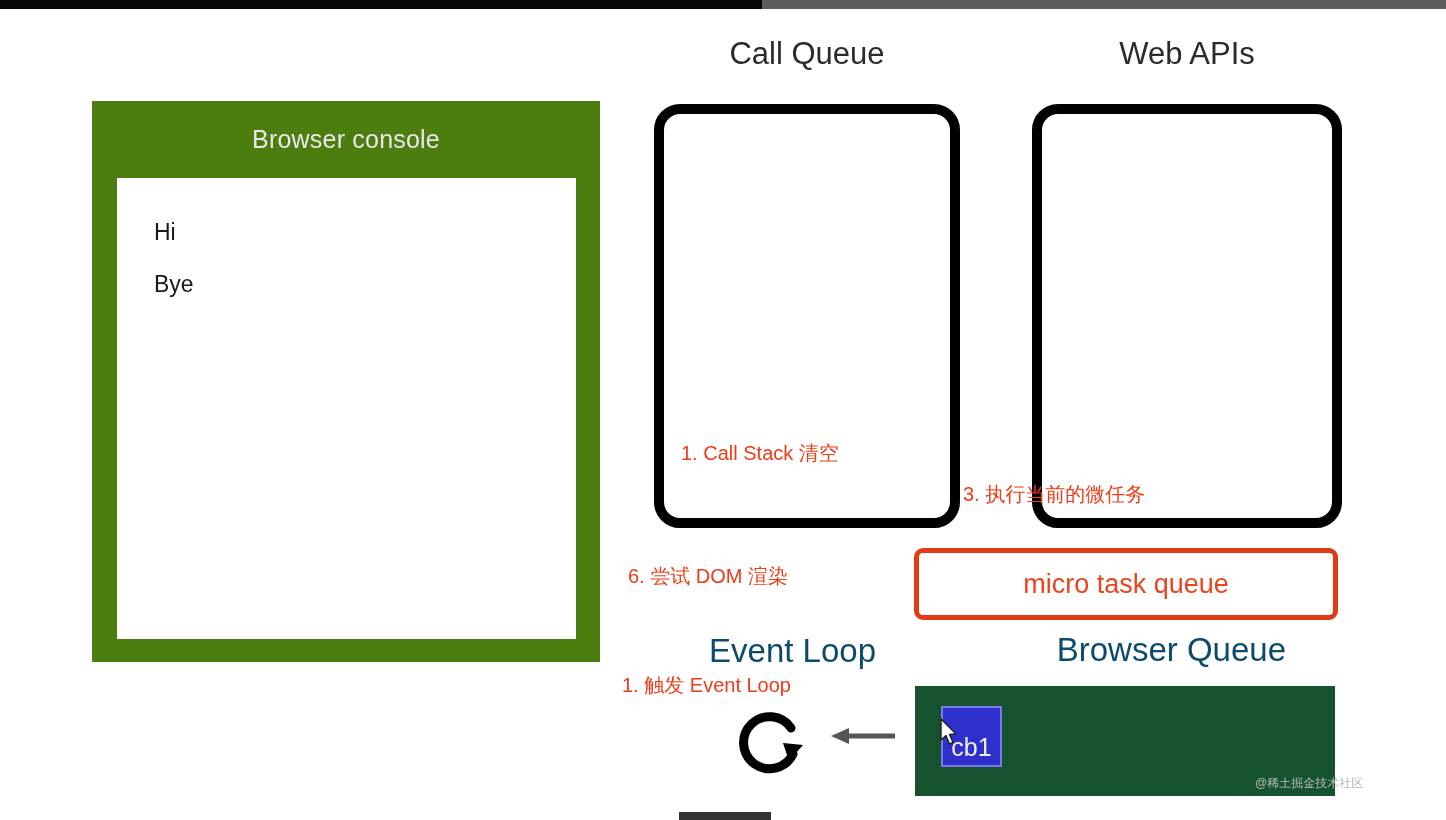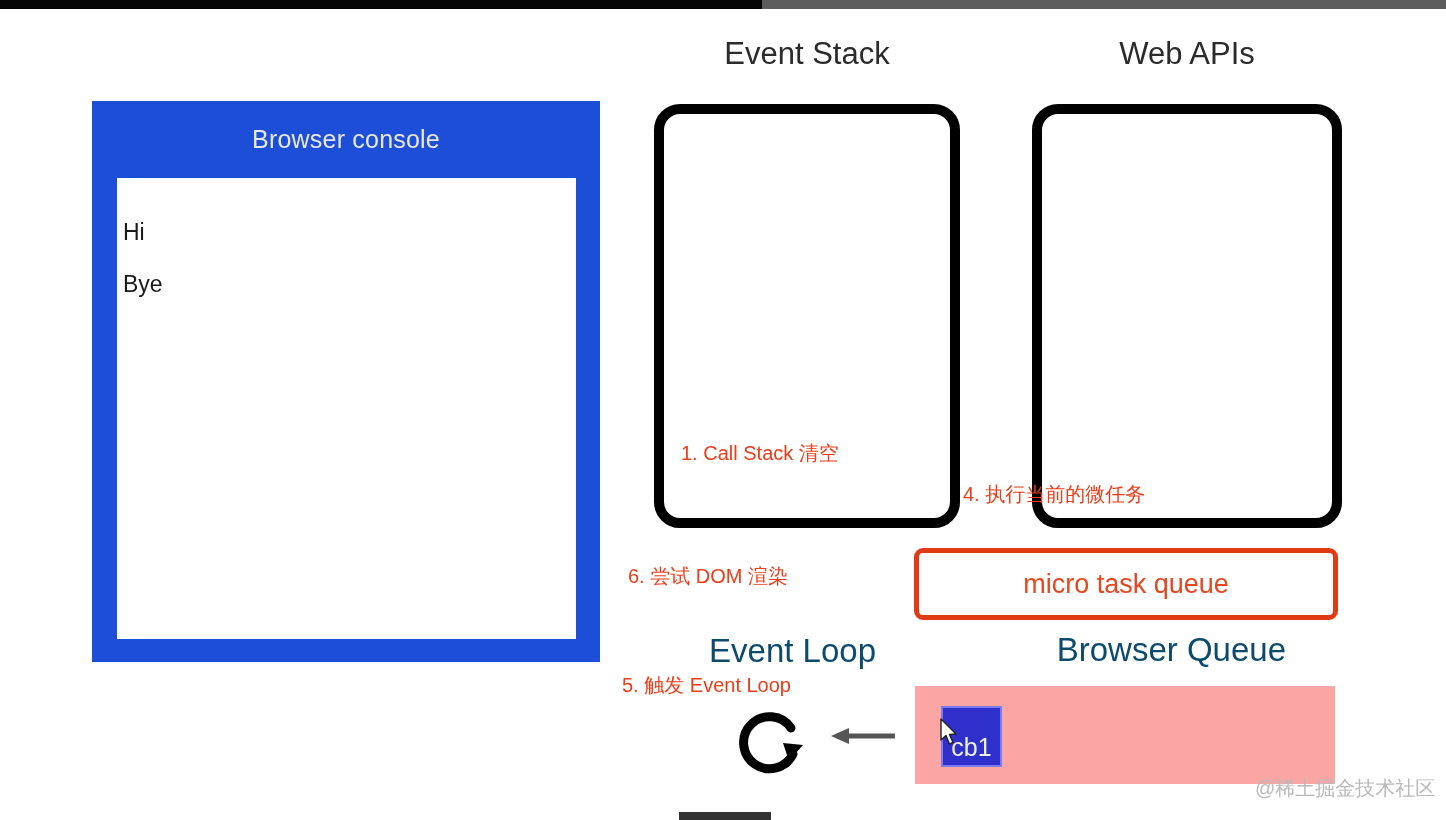--- a/index.html
+++ b/index.html
@@ -34,21 +34,21 @@
     left: 679px; top: 812px;
     width: 92px; height: 8px;
     background: #333333;
   }
 
   
   .console-frame {
     position: absolute;
     left: 92px; top: 101px;
     width: 508px; height: 561px;
-    background: #1d4ed8;
+    background: #4d7c0f;
     box-sizing: border-box;
   }
   .console-title {
     position: absolute;
     left: 0; top: 0;
     width: 100%;
     height: 77px;
     line-height: 77px;
     text-align: center;
     color: #e8e8e8;
@@ -56,21 +56,21 @@
     letter-spacing: 0.2px;
   }
   .console-body {
     position: absolute;
     left: 25px; top: 77px;
     width: 459px; height: 461px;
     background: #ffffff;
   }
   .console-line {
     position: absolute;
-    left: 6px;
+    left: 37px;
     font-size: 23px;
     color: #1a1a1a;
   }
   .console-line.l0 { top: 41px; }
   .console-line.l1 { top: 93px; }
 
   
   .heading {
     position: absolute;
     font-size: 31px;
@@ -122,22 +122,22 @@
     justify-content: center;
     color: #e8461f;
     font-size: 27px;
     white-space: nowrap;
   }
 
   
   .queue-tray {
     position: absolute;
     left: 915px; top: 686px;
-    width: 420px; height: 98px;
-    background: #fca5a5;
+    width: 420px; height: 110px;
+    background: #14532d;
   }
   .queue-item {
     position: absolute;
     left: 26px; top: 20px;
     width: 61px; height: 61px;
     background: #2f2fcc;
     border: 2px solid #7b7bee;
     box-sizing: border-box;
   }
   .queue-item-label {
@@ -179,68 +179,68 @@
   .left-arrow {
     position: absolute;
     left: 831px; top: 727px;
     width: 66px; height: 18px;
   }
 
   
   .watermark {
     position: absolute;
     left: 1255px; top: 775px;
-    font-size: 20px;
+    font-size: 12px;
     color: #b9b9b9;
     white-space: nowrap;
   }
 </style>
 </head>
 <body>
 
 <div class="topbar-black"></div>
 <div class="topbar-gray"></div>
 <div class="bottom-nub"></div>
 
 <div class="console-frame">
   <div class="console-title">Browser console</div>
   <div class="console-body">
     <div class="console-line l0">Hi</div>
     <div class="console-line l1">Bye</div>
   </div>
 </div>
 
-<div class="heading heading-callstack">Event Stack</div>
+<div class="heading heading-callstack">Call Queue</div>
 <div class="black-box box-callstack"></div>
 <div class="annotation anno-1">1. Call Stack 清空</div>
 
 <div class="heading heading-webapis">Web APIs</div>
 <div class="black-box box-webapis"></div>
-<div class="annotation anno-2">4. 执行当前的微任务</div>
+<div class="annotation anno-2">3. 执行当前的微任务</div>
 
 <div class="red-box">
   <div class="red-box-label">micro task queue</div>
 </div>
 
 <div class="subheading subheading-callbackq">Browser Queue</div>
 <div class="queue-tray">
   <div class="queue-item">
     <div class="queue-item-label">cb1</div>
   </div>
 </div>
 
 <div class="cursor">
   <svg width="20" height="28" viewBox="0 0 20 28">
     <path d="M1,1 L1,22 L6,17.5 L9.5,26 L13,24.5 L9.5,16.5 L16,16 Z" fill="#ffffff" stroke="#202020" stroke-width="1.4" stroke-linejoin="round"></path>
   </svg>
 </div>
 
 <div class="annotation anno-3">6. 尝试 DOM 渲染</div>
 <div class="subheading subheading-eventloop">Event Loop</div>
-<div class="annotation anno-4">5. 触发 Event Loop</div>
+<div class="annotation anno-4">1. 触发 Event Loop</div>
 
 <div class="loop-icon">
   <svg width="82" height="72" viewBox="0 0 82 72">
     <path d="M62,47 A26,26 0 1,1 60,21" fill="none" stroke="#000000" stroke-width="9" stroke-linecap="round"></path>
     <polygon points="52,36 72,38 58,54" fill="#000000"></polygon>
   </svg>
 </div>
 
 <div class="left-arrow">
   <svg width="66" height="18" viewBox="0 0 66 18">

